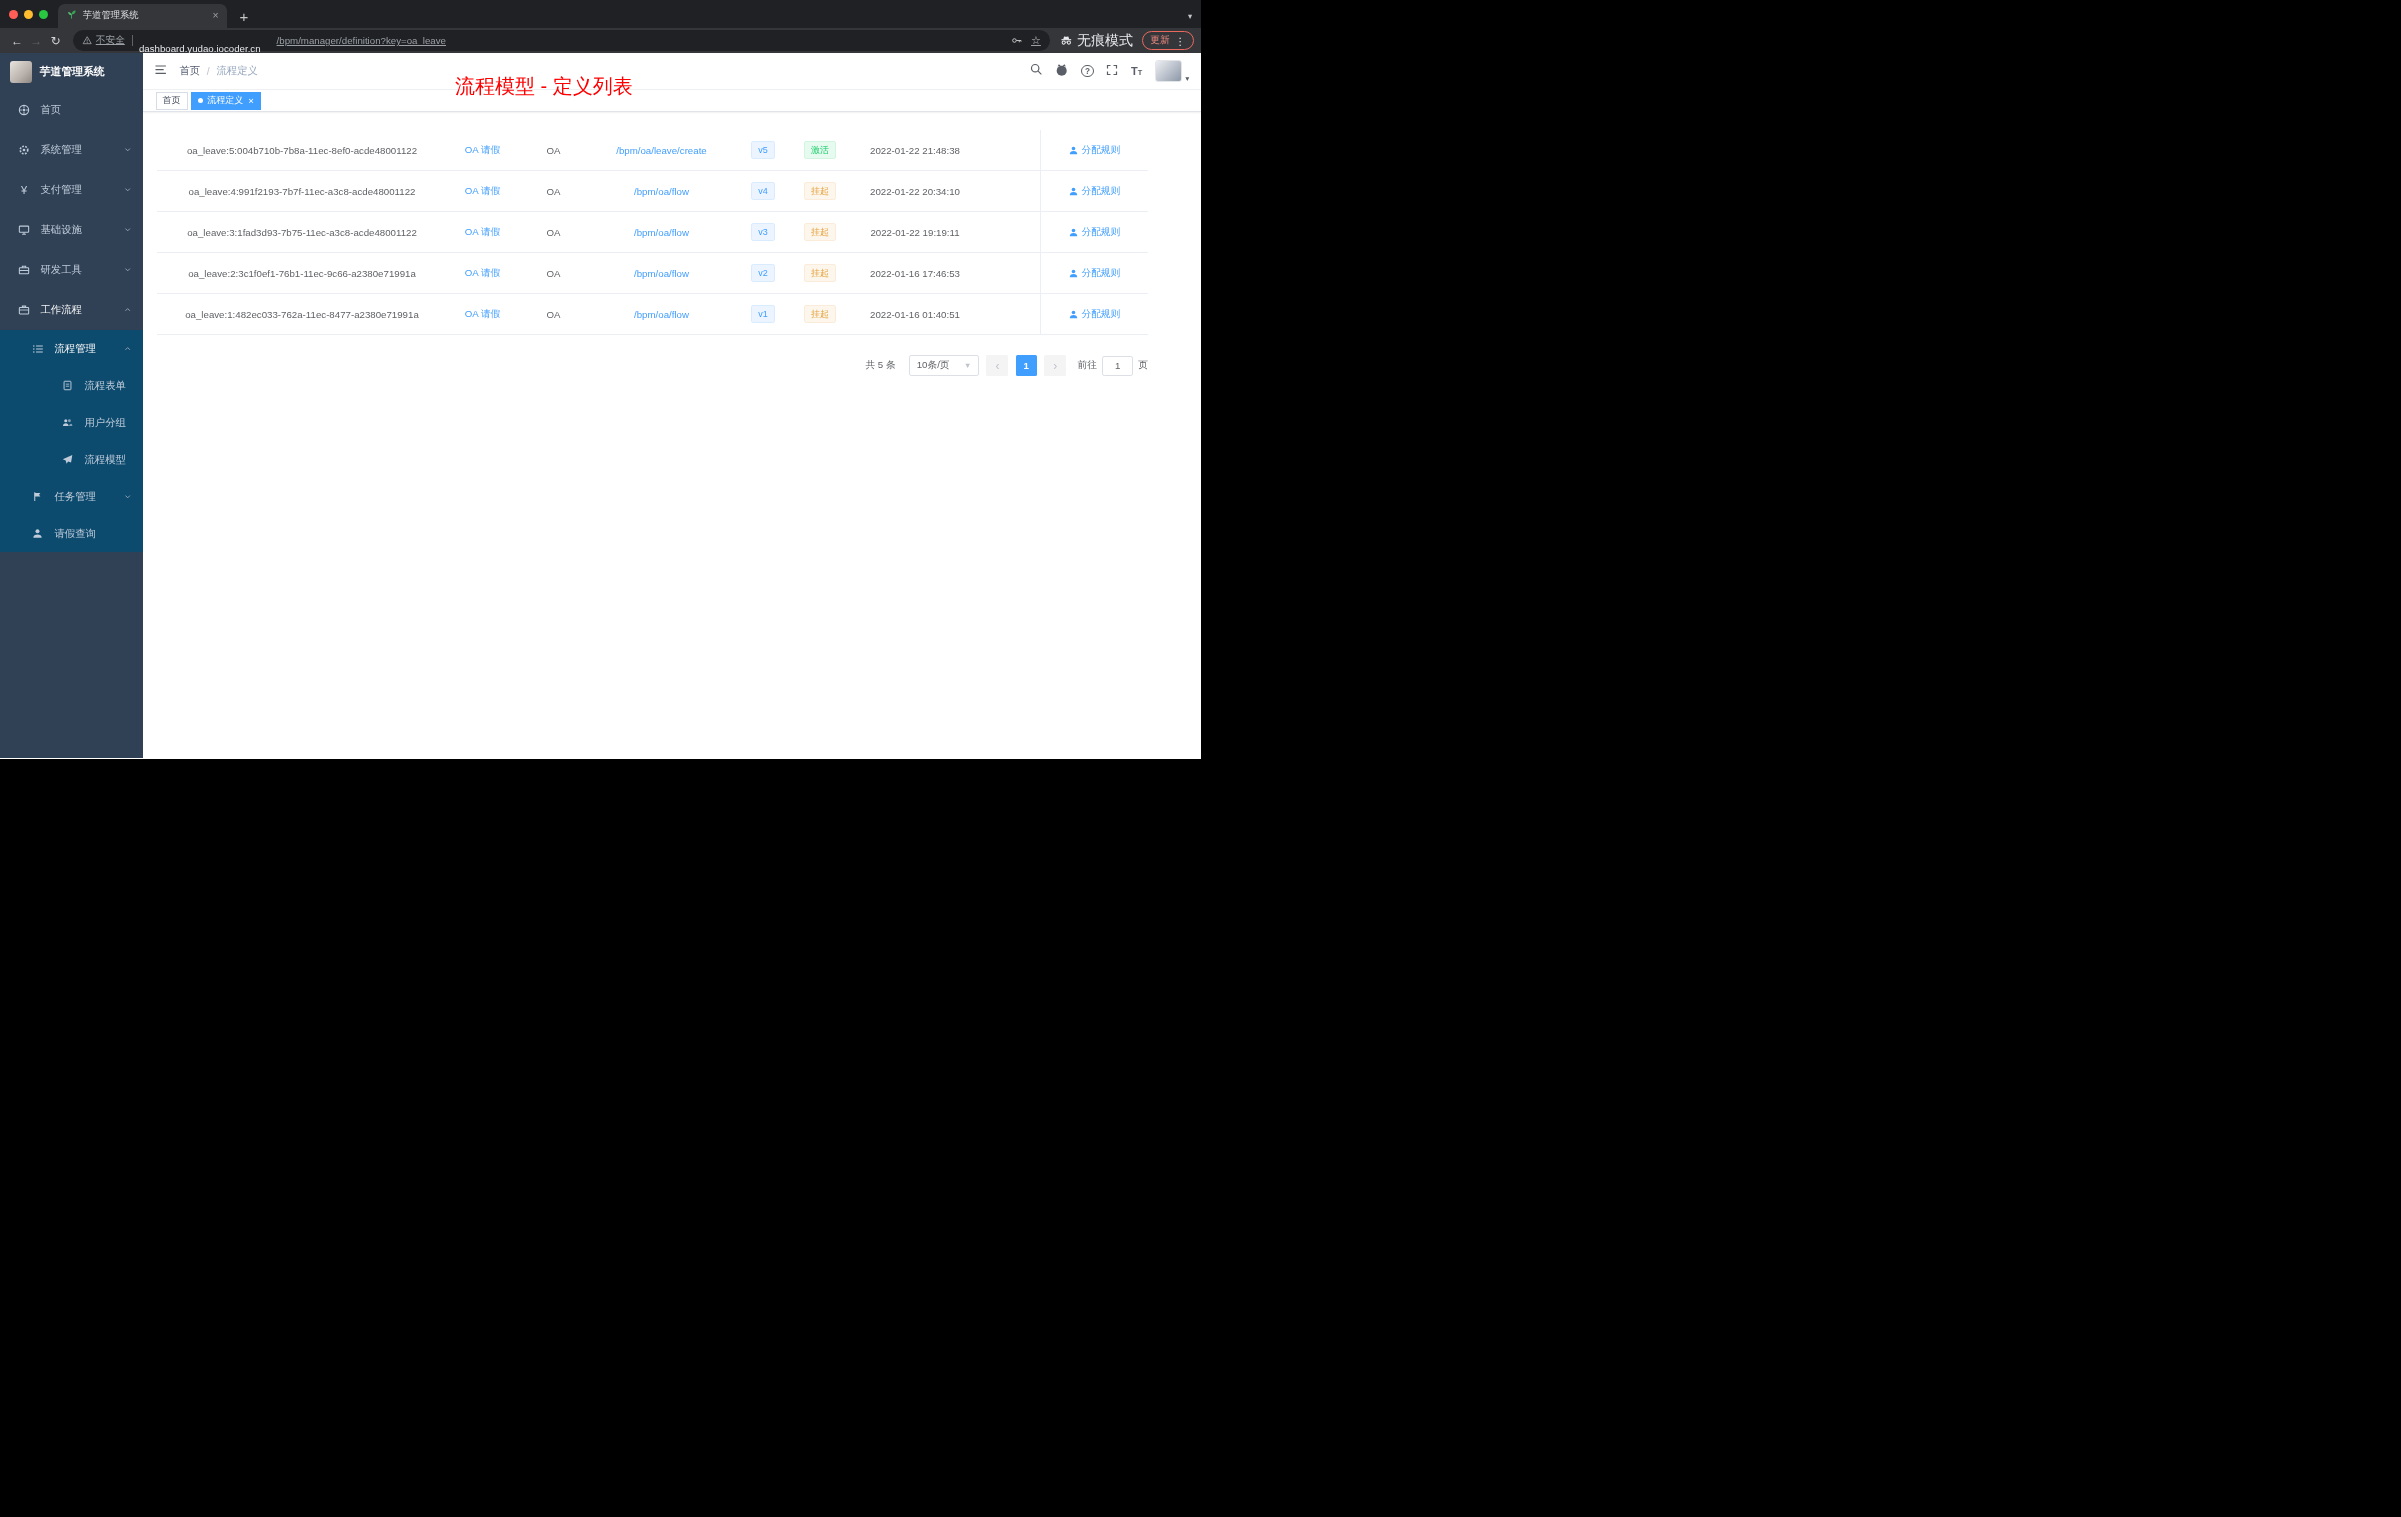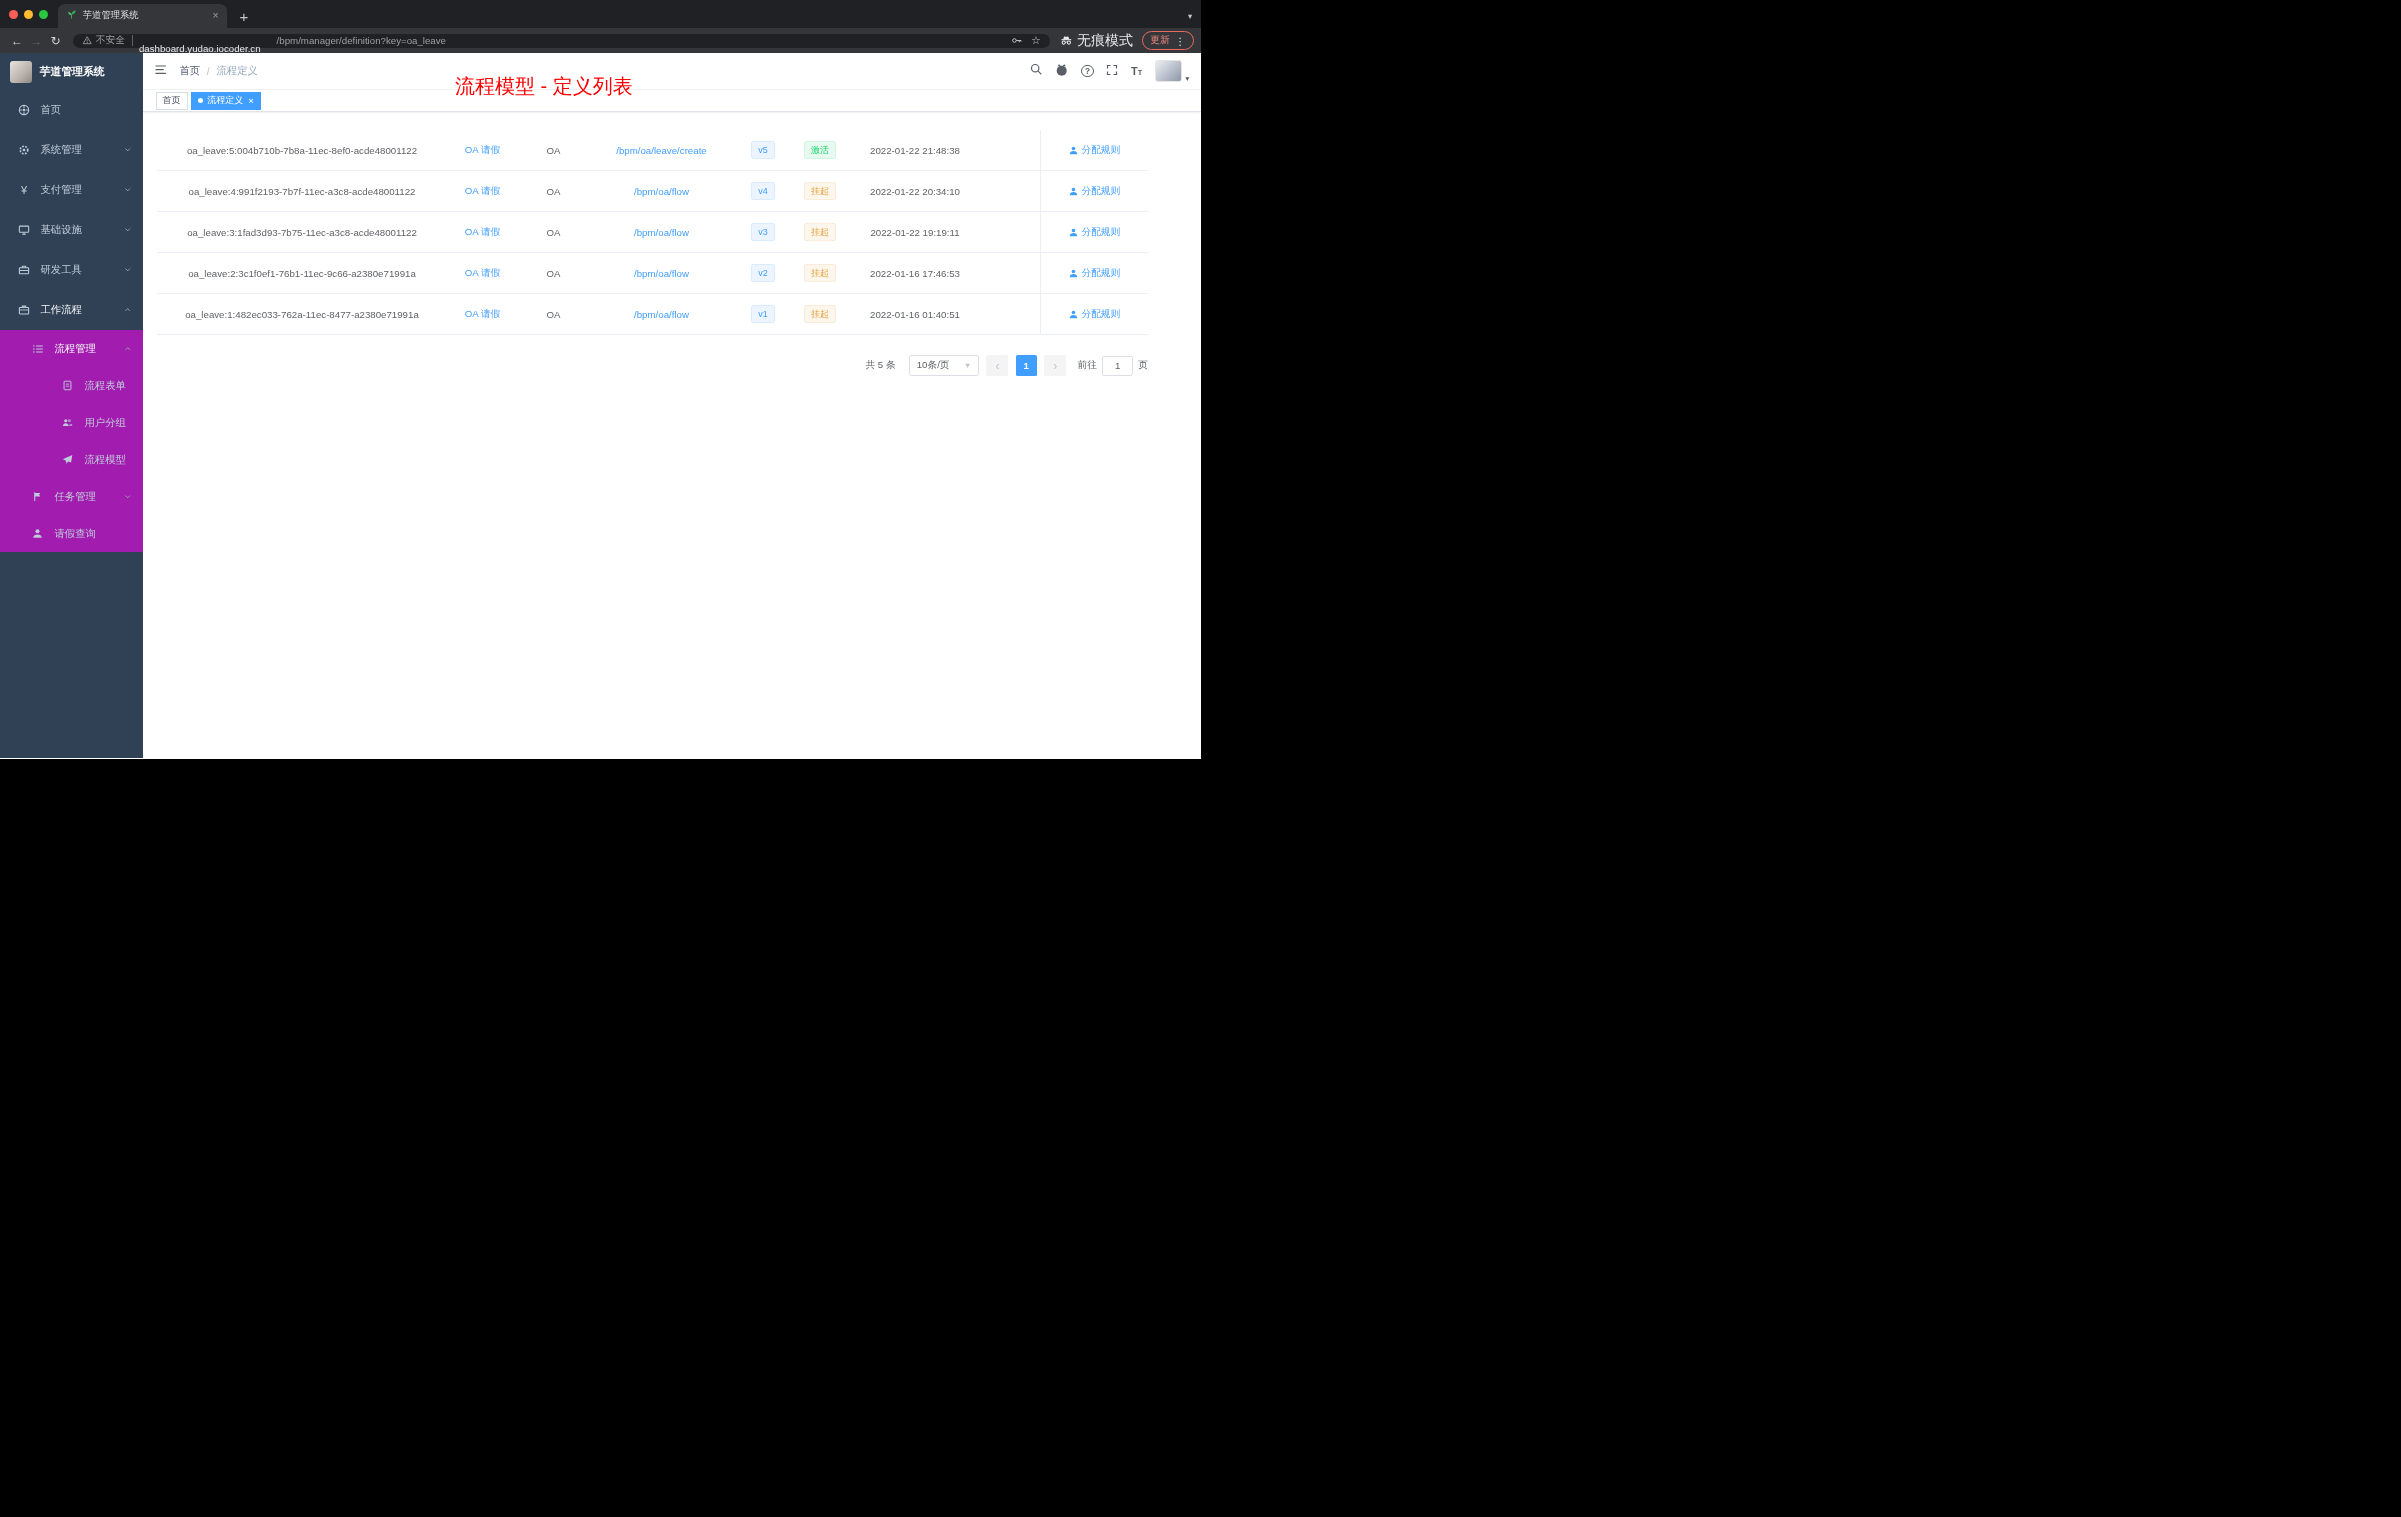--- a/index.html
+++ b/index.html
@@ -13,21 +13,21 @@
   .light.red{background:#ff5f57}.light.yellow{background:#febc2e}.light.green{background:#28c840}
   .tab { height:24.5px; width:169px; background:#35363a; border-radius:6.7px 6.7px 0 0; display:flex; align-items:center; padding:0 7.4px; }
   .tab-title { color:#dfe1e5; font-size:9.3px; flex:1; white-space:nowrap; overflow:hidden; margin-left:6px; }
   .tab-close { color:#9aa0a6; font-size:10.4px; padding:0 1.5px; }
   .newtab { color:#c7c7c7; font-size:15px; margin:0 0 4.5px 12px; line-height:1; }
   .tabsearch { margin-left:auto; margin-bottom:7.4px; color:#c7c7c7; font-size:8.2px; }
 
   .toolbar { height:25px; background:#35363a; display:flex; align-items:center; padding:0 7.4px; }
   .nav-btn { width:19.3px; text-align:center; color:#d0d3d7; font-size:12px; line-height:1; }
   .nav-btn.fwd { color:#5f6368; }
-  .omnibox { flex:1; height:14px; background:#202124; border-radius:10.4px; display:flex; align-items:center; padding:0 9px; margin:0 7.4px; color:#9aa0a6; font-size:9.7px; }
+  .omnibox { flex:1; height:21px; background:#202124; border-radius:10.4px; display:flex; align-items:center; padding:0 9px; margin:0 7.4px; color:#9aa0a6; font-size:9.7px;text-decoration:underline; }
   .omni-sec { display:flex; align-items:center; gap:3.7px; }
   .omni-sep { width:0.7px; height:10.4px; background:#5f6368; margin:0 6.7px; }
   .omni-domain { color:#e8eaed;margin-top:16px; }
   .omni-path { color:#9aa0a6;margin-left:16px; }
   .omni-right { margin-left:auto; display:flex; gap:9px; align-items:center; color:#c7c7c7; }
   .star { font-size:11px; color:#c7c7c7; }
   .incog { display:flex; align-items:center; gap:4px; color:#e8eaed; font-size:14px; margin:0 9px 0 3px; }
   .update-chip { display:flex; align-items:center; gap:5.2px; border:1.1px solid #e9695f; border-radius:11px; padding:2.2px 7.4px; }
   .update-text { color:#f28b82; font-size:9.7px; }
   .dots { color:#e8eaed; font-size:10.4px; }
@@ -38,21 +38,21 @@
   .logo-row { height:37px; display:flex; align-items:center; padding:0 10.4px; }
   .logo-img { width:22px; height:22px; border-radius:3px; background:linear-gradient(135deg,#e9e4de,#b9b2ad 60%,#8d8782); flex-shrink:0; }
   .logo-title { color:#fff; font-weight:bold; font-size:10.8px; margin-left:7.4px; white-space:nowrap; }
   .menu-item { height:40px; display:flex; align-items:center; padding:0 12px 0 18px; cursor:pointer; }
   .mi-icon { width:12px; height:12px; margin-right:10.4px; color:#bfcbd9; flex-shrink:0; }
   .mi-icon svg { display:block; }
   .mi-label { flex:1; white-space:nowrap; }
   .chev { color:#97a3b3; flex-shrink:0; }
   .chev.up { transform:rotate(180deg); }
   .menu-item.open { color:#f4f4f5; }
-  .submenu { background:#a21caf; }
+  .submenu { background:#0c4a6e; }
   .submenu .menu-item { height:37px; padding-left:32px; }
   .submenu .menu-item.level3 { padding-left:62px; }
 
   .main { flex:1; position:relative; background:#fff; display:flex; flex-direction:column; min-width:0; }
   .app-header { height:37px; display:flex; align-items:center; padding:0 10.4px 0 11px; border-bottom:0.7px solid #f0f1f3; }
   .hamburger { color:#5a5e66; }
   .breadcrumb { margin-left:12px; font-size:10.4px; color:#515a6e; display:flex; align-items:center; gap:6.7px; }
   .bc-sep { color:#c0c4cc; }
   .bc-current { color:#97a8be; }
   .header-icons { margin-left:auto; display:flex; align-items:center; gap:12.6px; color:#5a5e66; }

